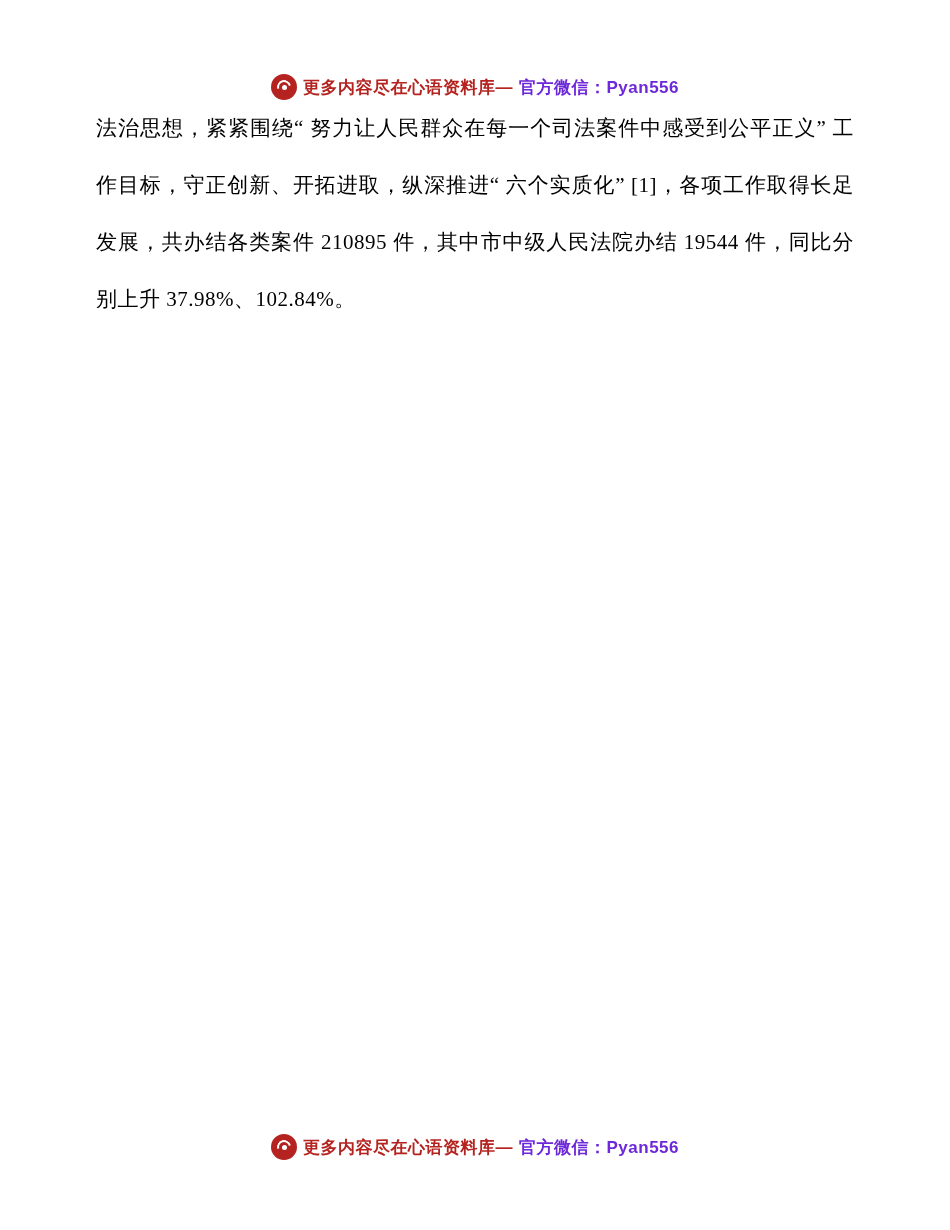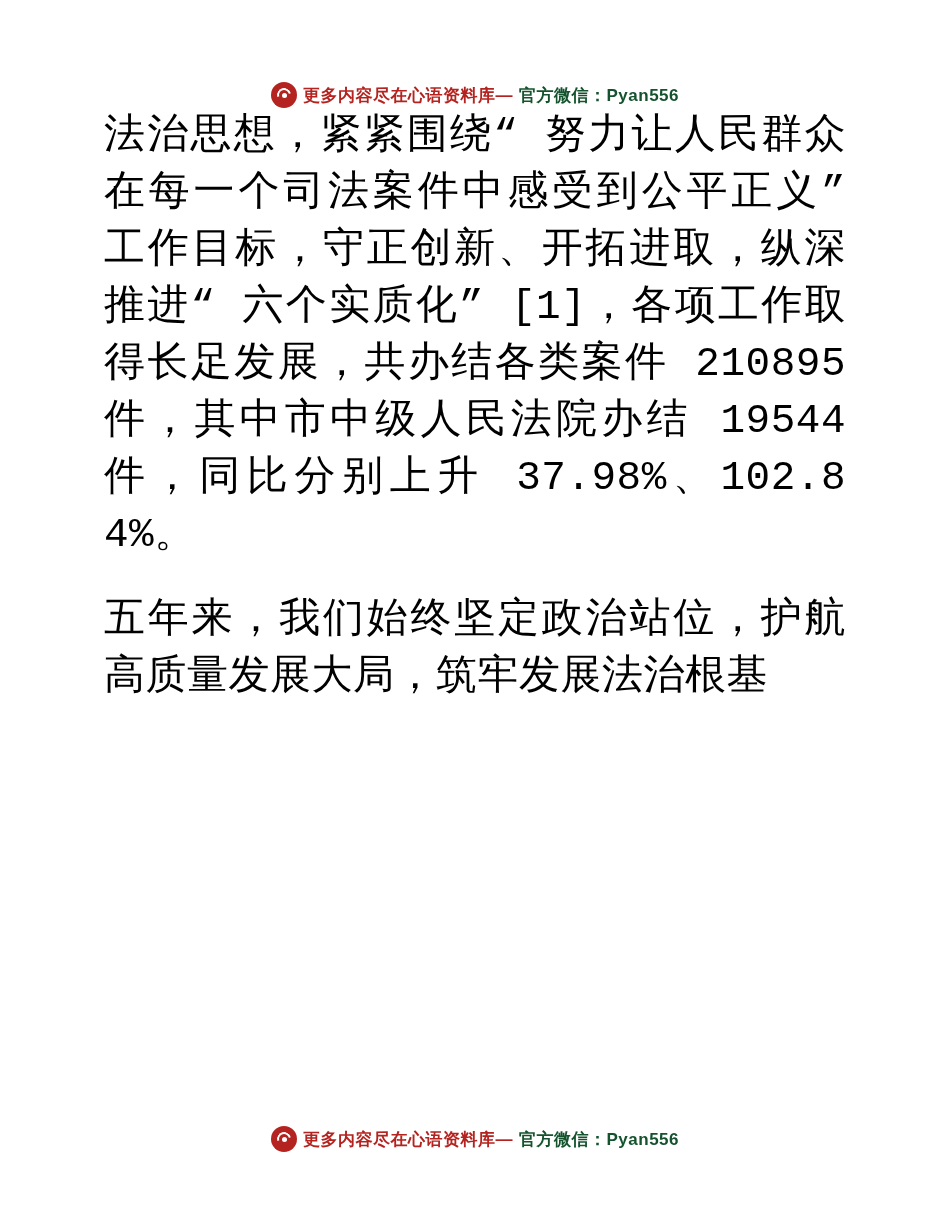--- a/index.html
+++ b/index.html
@@ -13,21 +13,21 @@
     font-family: "Liberation Serif", serif;
     color: #000000;
     position: relative;
     overflow: hidden;
   }
 
   .page {
     width: 950px;
     height: 1230px;
     box-sizing: border-box;
-    padding: 8px;
+    padding: 0;
     position: relative;
     display: flex;
     flex-direction: column;
   }
 
   
   .watermark {
     display: flex;
     align-items: center;
     justify-content: center;
@@ -68,55 +68,53 @@
     content: "";
     position: absolute;
     left: 11px;
     top: 11px;
     width: 5px;
     height: 5px;
     border-radius: 50%;
     background: #ffffff;
   }
   .wm-text-red { color: #b4231f; }
-  .wm-text-pink { color: #14532d; }
+  .wm-text-pink { color: #6d28d9; }
 
   
   .content {
     flex: 1 1 auto;
     padding: 0 96px 0 96px;
     box-sizing: border-box;
   }
 
   p.para {
     margin: 0;
-    font-size: 41px;
+    font-size: 21px;
     line-height: 57px;
     letter-spacing: 0.5px;
     text-align: justify;
     text-justify: inter-ideograph;
     word-break: break-all;
-    font-family: Liberation Mono, monospace;
   }
   p.para + p.para { margin-top: 28px; }
 </style>
 </head>
 <body>
 
 <div class="page">
 
   <div class="watermark top">
     <span class="wm-logo"></span>
     <span class="wm-text-red">更多内容尽在心语资料库—</span>
     <span class="wm-text-pink">官方微信：Pyan556</span>
   </div>
 
   <div class="content">
     <p class="para">法治思想，紧紧围绕“ 努力让人民群众在每一个司法案件中感受到公平正义” 工作目标，守正创新、开拓进取，纵深推进“ 六个实质化” [1]，各项工作取得长足发展，共办结各类案件 210895 件，其中市中级人民法院办结 19544 件，同比分别上升 37.98%、102.84%。</p>
-    <p class="para"> 五年来，我们始终坚定政治站位，护航高质量发展大局，筑牢发展法治根基</p>
   </div>
 
   <div class="watermark bottom">
     <span class="wm-logo"></span>
     <span class="wm-text-red">更多内容尽在心语资料库—</span>
     <span class="wm-text-pink">官方微信：Pyan556</span>
   </div>
 
 </div>
 

